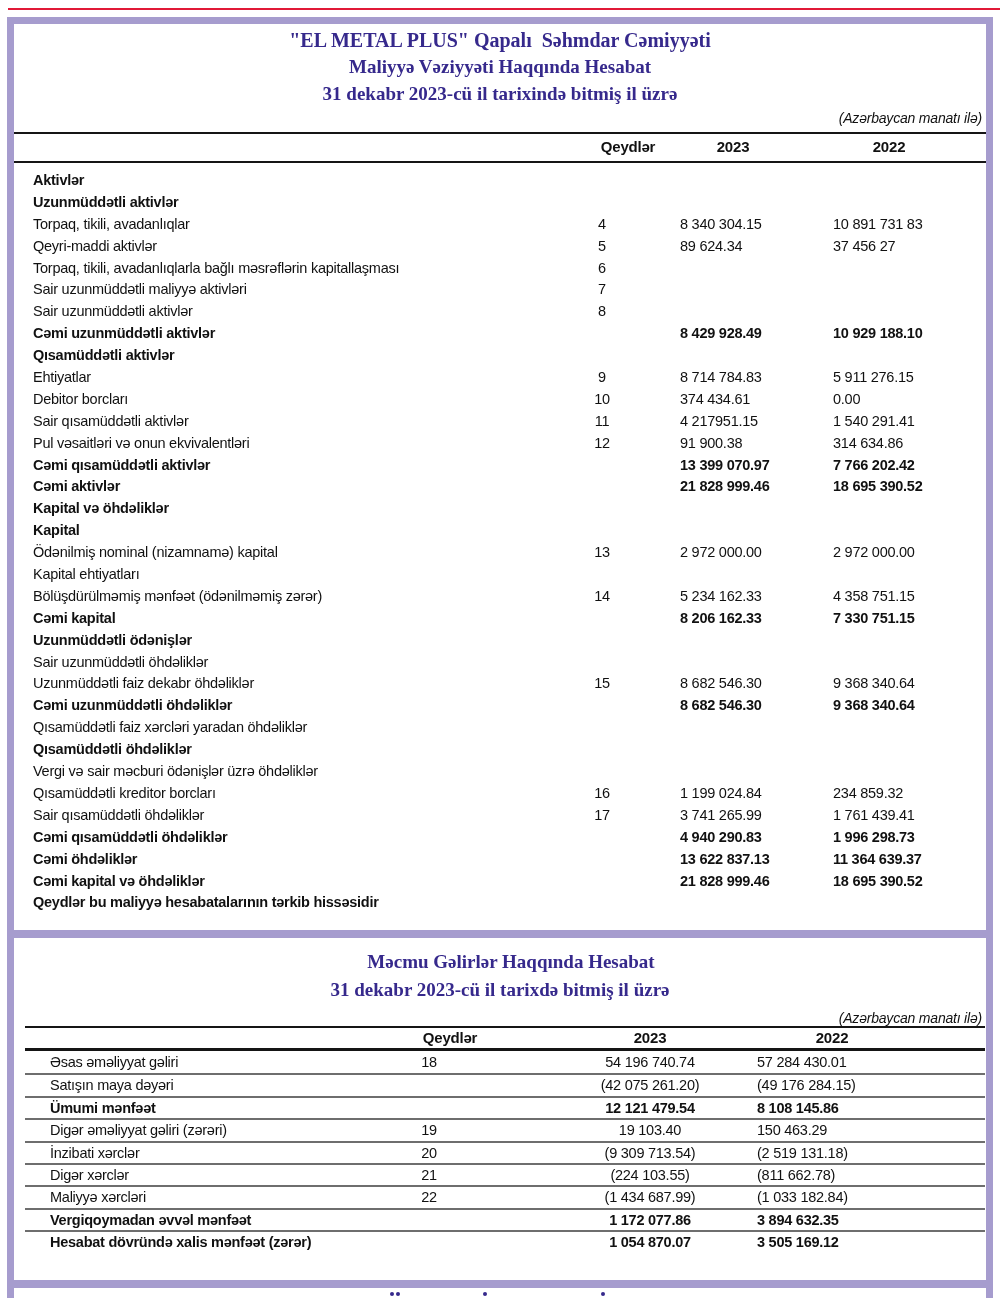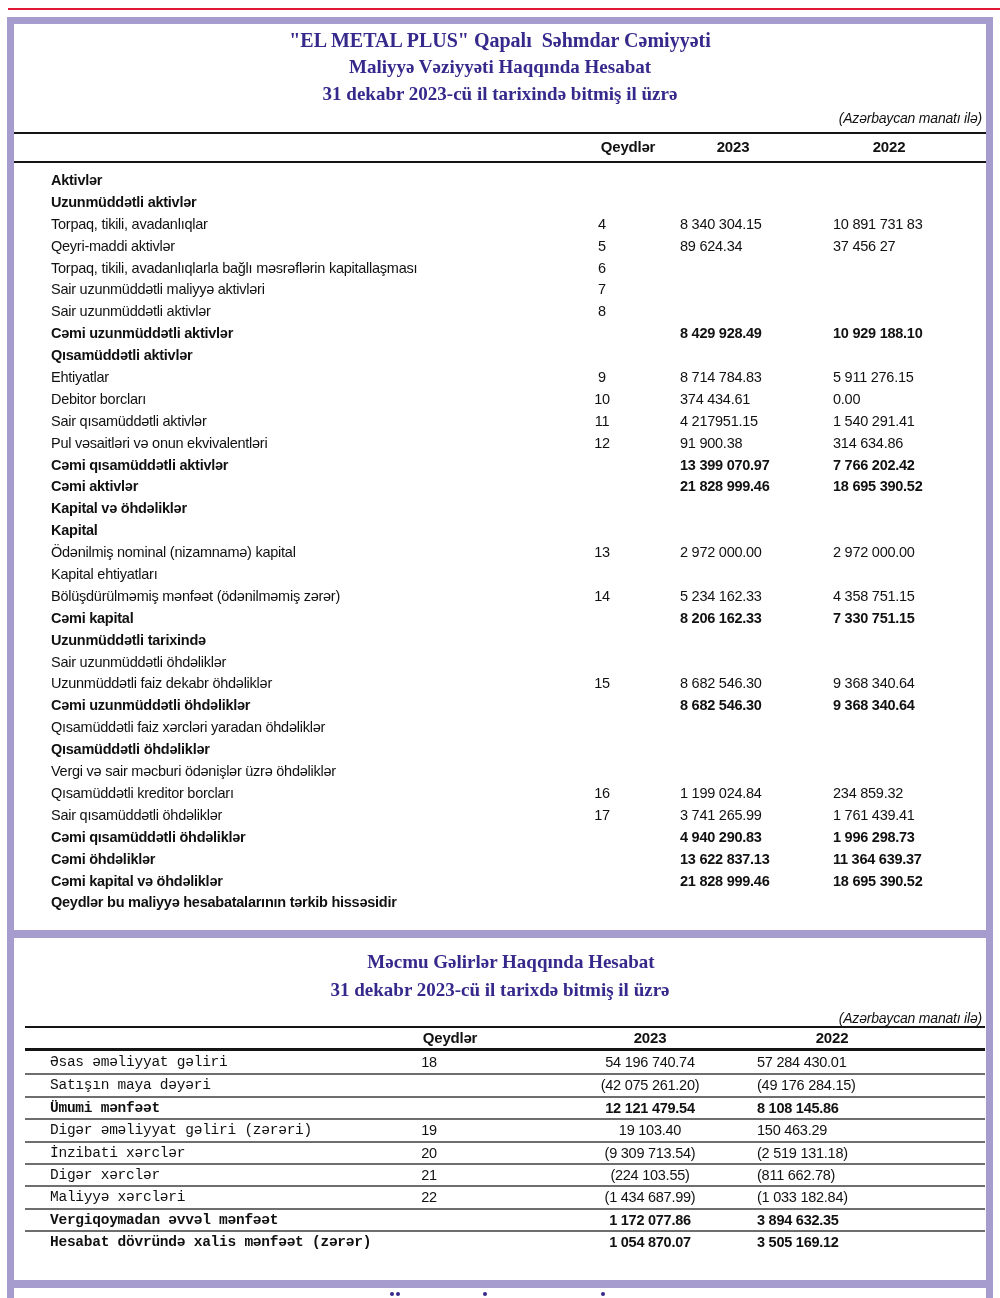--- a/index.html
+++ b/index.html
@@ -69,22 +69,22 @@
   #bs-rows{top:146px;left:0;width:972px;}
   #is-rows{top:113px;left:11px;width:960px;}
 
   .row{position:relative;font-size:14.5px;letter-spacing:-0.25px;}
   #bs-rows .row{height:21.9px;line-height:21.9px;}
   #is-rows .row{height:22.4px;line-height:22.4px;box-sizing:border-box;}
   #is-rows .row + .row{border-top:2px solid #6e6e6e;line-height:20.4px;}
   .row.bold{font-weight:bold;}
 
   .c-label{display:block;white-space:nowrap;overflow:hidden;}
-  #bs-rows .c-label{padding-left:37px;}
-  #is-rows .c-label{padding-left:25px;font-family:Liberation Mono, monospace;}
+  #bs-rows .c-label{padding-left:19px;}
+  #is-rows .c-label{padding-left:25px;}
   .c-note,.c-v2023,.c-v2022{position:absolute;top:0;white-space:nowrap;}
   #bs-rows .c-note{left:530px;width:116px;text-align:center;}
   #bs-rows .c-v2023{left:666px;width:170px;text-align:left;}
   #bs-rows .c-v2022{left:819px;width:153px;text-align:left;}
   #is-rows .c-note{left:348px;width:112px;text-align:center;}
   #is-rows .c-v2023{left:550px;width:150px;text-align:center;}
   #is-rows .c-v2022{left:732px;width:150px;text-align:left;}
 
   
   .crop-dot{position:absolute;width:4px;height:4px;border-radius:50%;background:#36298c;top:1292px;}
@@ -232,21 +232,21 @@
           <span class="c-v2023">5 234 162.33</span>
           <span class="c-v2022">4 358 751.15</span>
         </div>
         <div class="row bold">
           <span class="c-label">Cəmi kapital</span>
           <span class="c-note"></span>
           <span class="c-v2023">8 206 162.33</span>
           <span class="c-v2022">7 330 751.15</span>
         </div>
         <div class="row bold">
-          <span class="c-label">Uzunmüddətli tarixində</span>
+          <span class="c-label">Uzunmüddətli ödənişlər</span>
           <span class="c-note"></span>
           <span class="c-v2023"></span>
           <span class="c-v2022"></span>
         </div>
         <div class="row">
           <span class="c-label">Sair uzunmüddətli öhdəliklər</span>
           <span class="c-note"></span>
           <span class="c-v2023"></span>
           <span class="c-v2022"></span>
         </div>

